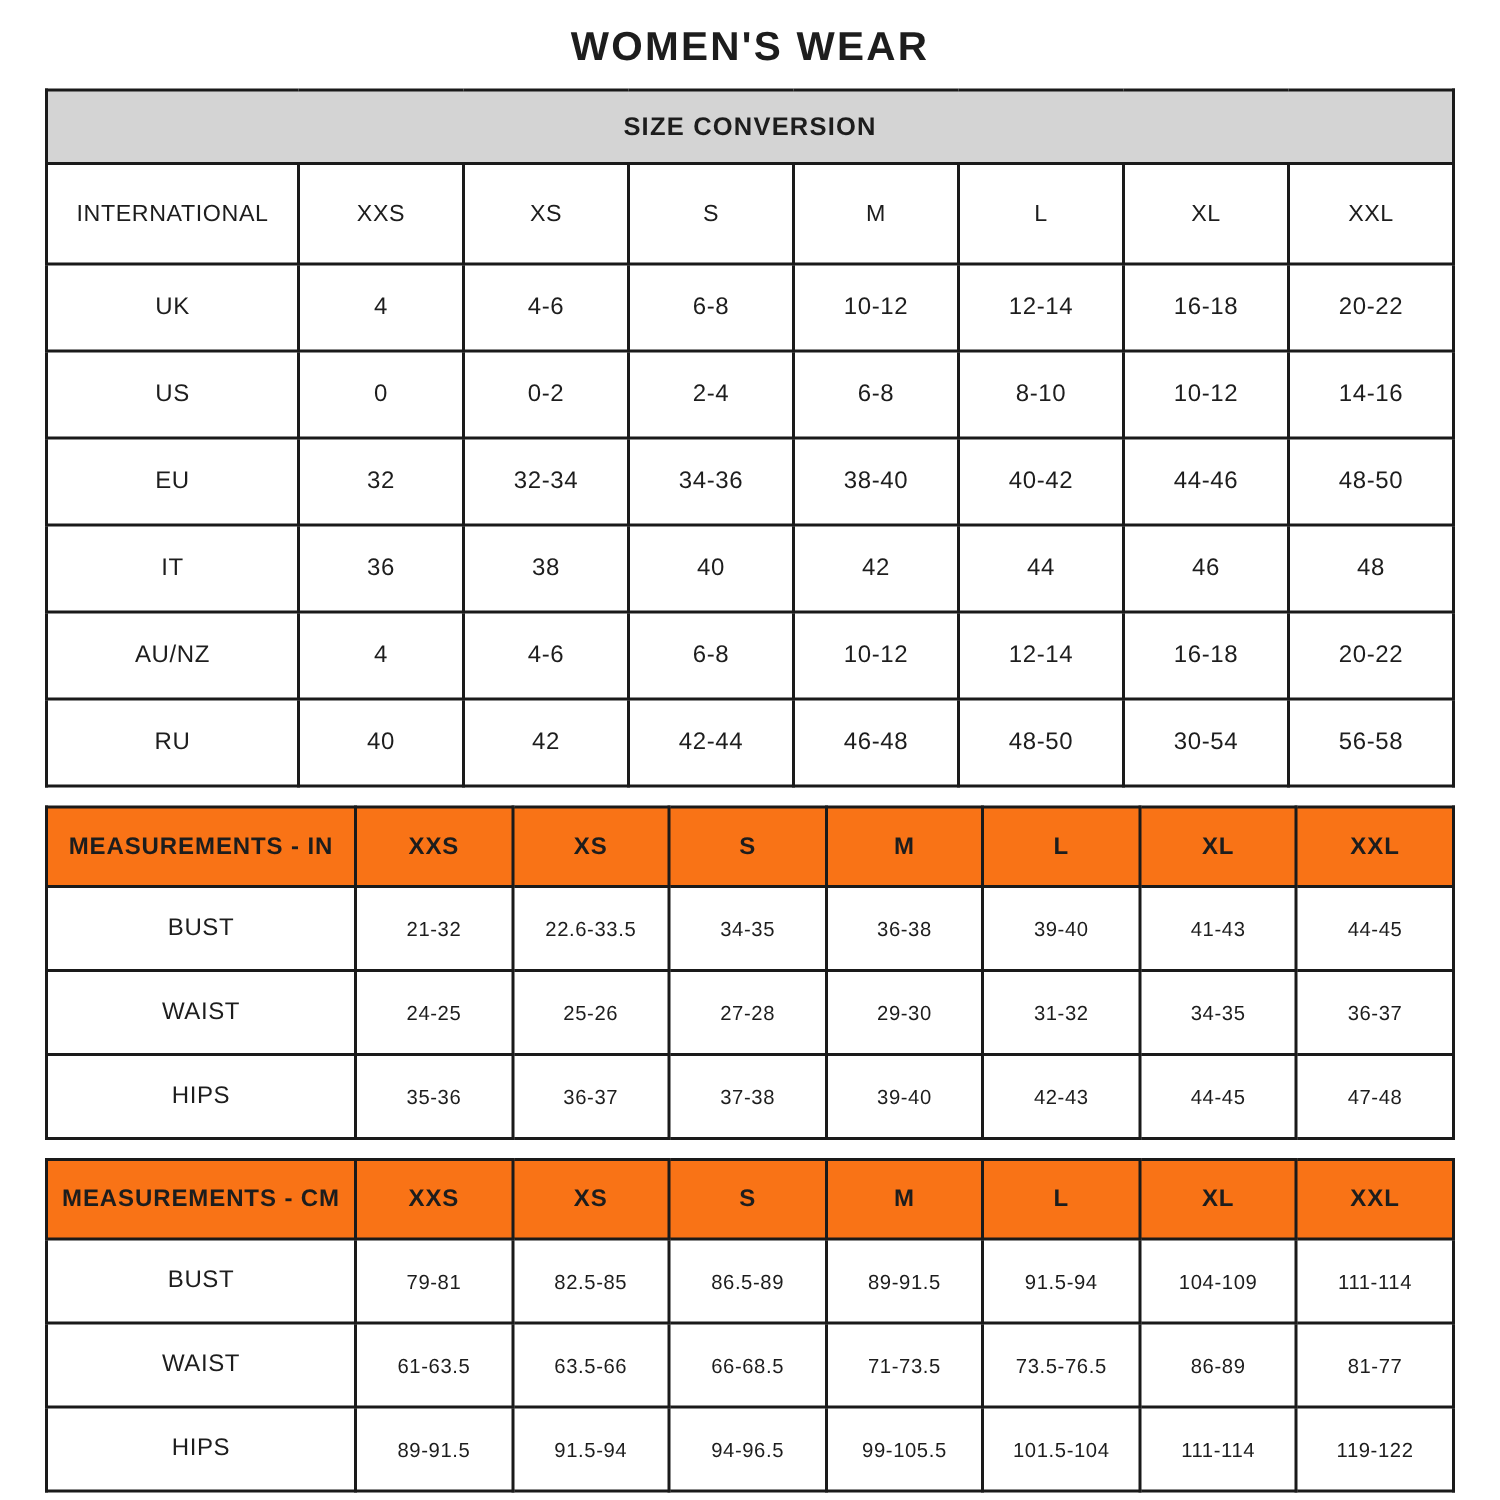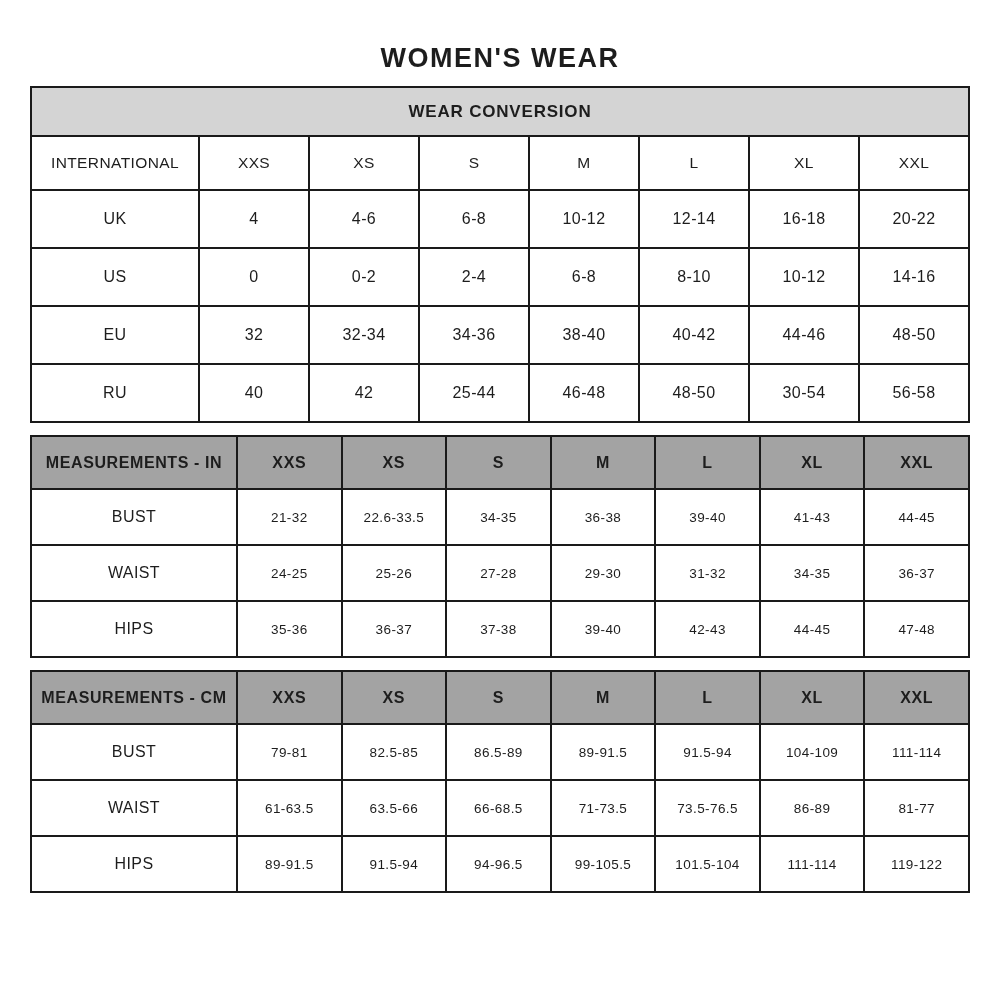--- a/index.html
+++ b/index.html
@@ -4,21 +4,21 @@
 <style>
   * { box-sizing: border-box; }
   html, body {
     margin: 0; padding: 0;
     width: 1000px; height: 1000px;
     background: #ffffff;
     font-family: "Liberation Sans", sans-serif;
     color: #1d1d1d;
     overflow: hidden;
   }
-  .page { padding: 10px 30px 0 30px; margin-top: 27px; }
+  .page { padding: 10px 30px 0 30px; }
   .title {
     text-align: center;
     font-size: 27px;
     font-weight: bold;
     letter-spacing: 1.5px;
     margin: 6px 0 12px 0;
   }
   table {
     width: 940px;
     border-collapse: collapse;
@@ -33,28 +33,28 @@
     letter-spacing: 0.4px;
   }
   
   .t-size .banner-row td {
     height: 49px;
     background: #d4d4d4;
     font-weight: bold;
     font-size: 17px;
     letter-spacing: 0.8px;
   }
-  .t-size .head-row td { height: 54px; font-size: 15.5px; }
+  .t-size .head-row td { height: 67px; font-size: 15.5px; }
   .t-size .data-row td { height: 58px; font-size: 16px; }
   .t-size col.c-label { width: 168px; }
   
   .t-meas col.c-label { width: 206px; }
   .t-meas .head-row td {
     height: 53px;
-    background: #a3a3a3;
+    background: #f97316;
     font-weight: bold;
     font-size: 16px;
     letter-spacing: 0.6px;
   }
   .t-meas .data-row td { height: 56px; font-size: 13.5px; }
   .t-meas .data-row td.row-label { font-size: 16px; border-radius: 12px; }
 </style>
 </head>
 <body>
 
@@ -68,21 +68,21 @@
         <col>
         <col>
         <col>
         <col>
         <col>
         <col>
         <col>
       </colgroup>
     <tbody>
         <tr class="banner-row">
-      <td colspan="8">WEAR CONVERSION</td>
+      <td colspan="8">SIZE CONVERSION</td>
     </tr>
     <tr class="head-row">
       <td>INTERNATIONAL</td>
       <td>XXS</td>
       <td>XS</td>
       <td>S</td>
       <td>M</td>
       <td>L</td>
       <td>XL</td>
       <td>XXL</td>
@@ -111,24 +111,44 @@
       <td class="row-label">EU</td>
       <td>32</td>
       <td>32-34</td>
       <td>34-36</td>
       <td>38-40</td>
       <td>40-42</td>
       <td>44-46</td>
       <td>48-50</td>
     </tr>
     <tr class="data-row">
+      <td class="row-label">IT</td>
+      <td>36</td>
+      <td>38</td>
+      <td>40</td>
+      <td>42</td>
+      <td>44</td>
+      <td>46</td>
+      <td>48</td>
+    </tr>
+    <tr class="data-row">
+      <td class="row-label">AU/NZ</td>
+      <td>4</td>
+      <td>4-6</td>
+      <td>6-8</td>
+      <td>10-12</td>
+      <td>12-14</td>
+      <td>16-18</td>
+      <td>20-22</td>
+    </tr>
+    <tr class="data-row">
       <td class="row-label">RU</td>
       <td>40</td>
       <td>42</td>
-      <td>25-44</td>
+      <td>42-44</td>
       <td>46-48</td>
       <td>48-50</td>
       <td>30-54</td>
       <td>56-58</td>
     </tr>
   </tbody>
     </table>
 
   <table class="t-meas">
     <colgroup>

